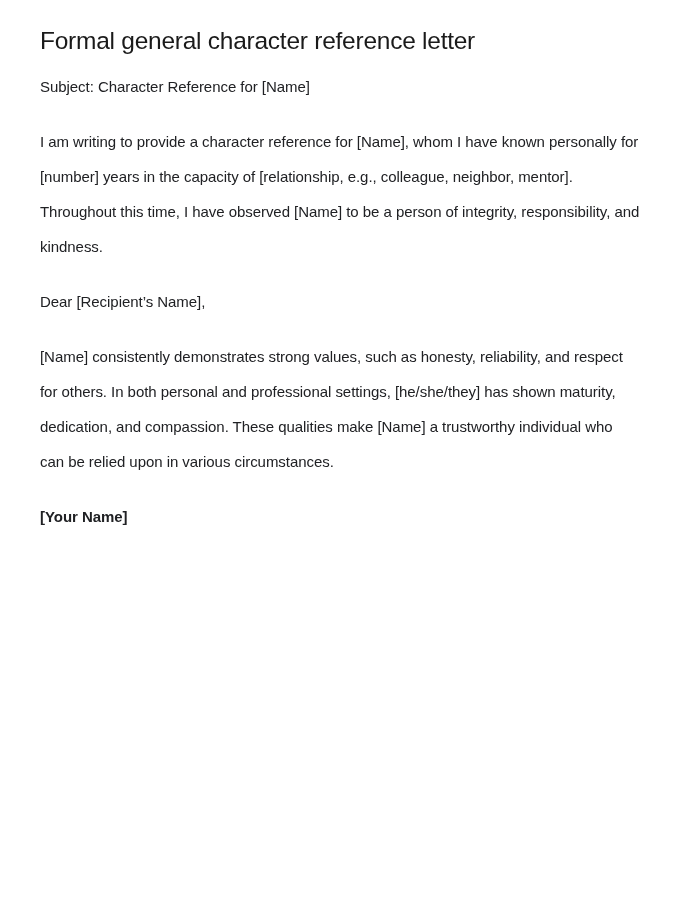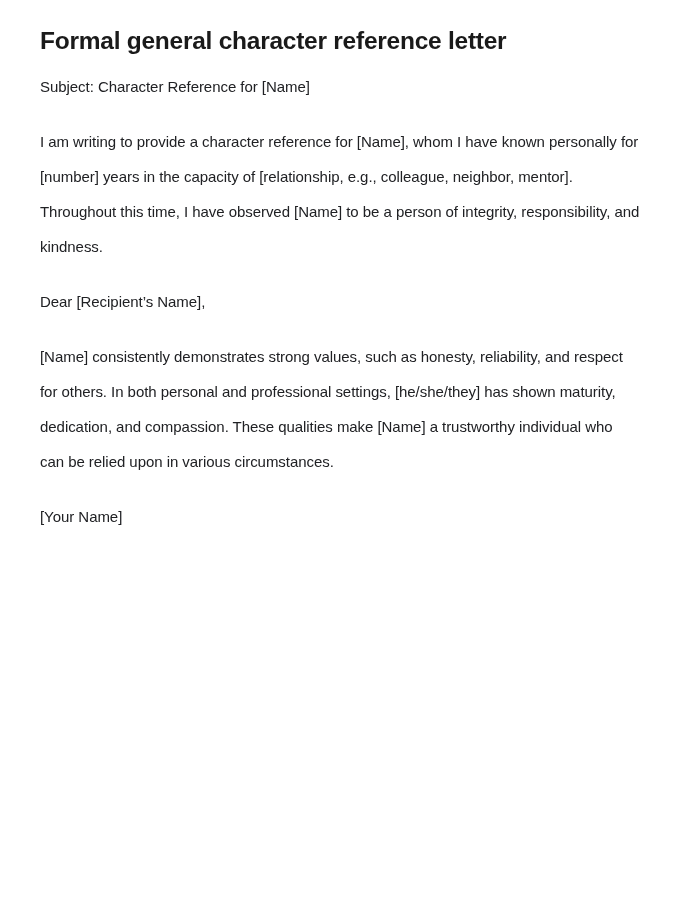--- a/index.html
+++ b/index.html
@@ -23,39 +23,39 @@
     padding: 0;
   }
   .letter-body {
     position: absolute;
     left: 40px;
     top: 0;
     width: 600px;
   }
   .doc-title {
     font-size: 24.5px;
-    font-weight: bold;
+    font-weight: normal;
     line-height: 30px;
     color: #1a1a1a;
     letter-spacing: -0.25px;
     margin: 0;
     padding-top: 26px;
     white-space: nowrap;
   }
   .para {
     font-size: 15px;
     line-height: 35px;
     color: #202124;
     margin: 0;
     letter-spacing: -0.05px;
   }
   .gap-after-title { margin-top: 13px; }
   .gap-para { margin-top: 20px; }
   .sincerely { margin-top: 20px; }
-  .signature { margin-top: 20px; }
+  .signature { margin-top: 20px; font-weight: bold; }
 </style>
 </head>
 <body>
 
 <div class="page">
   <div class="letter-body">
 
     <h1 class="doc-title">Formal general character reference letter</h1>
 
     <p class="para gap-after-title">Subject: Character Reference for [Name]</p>

